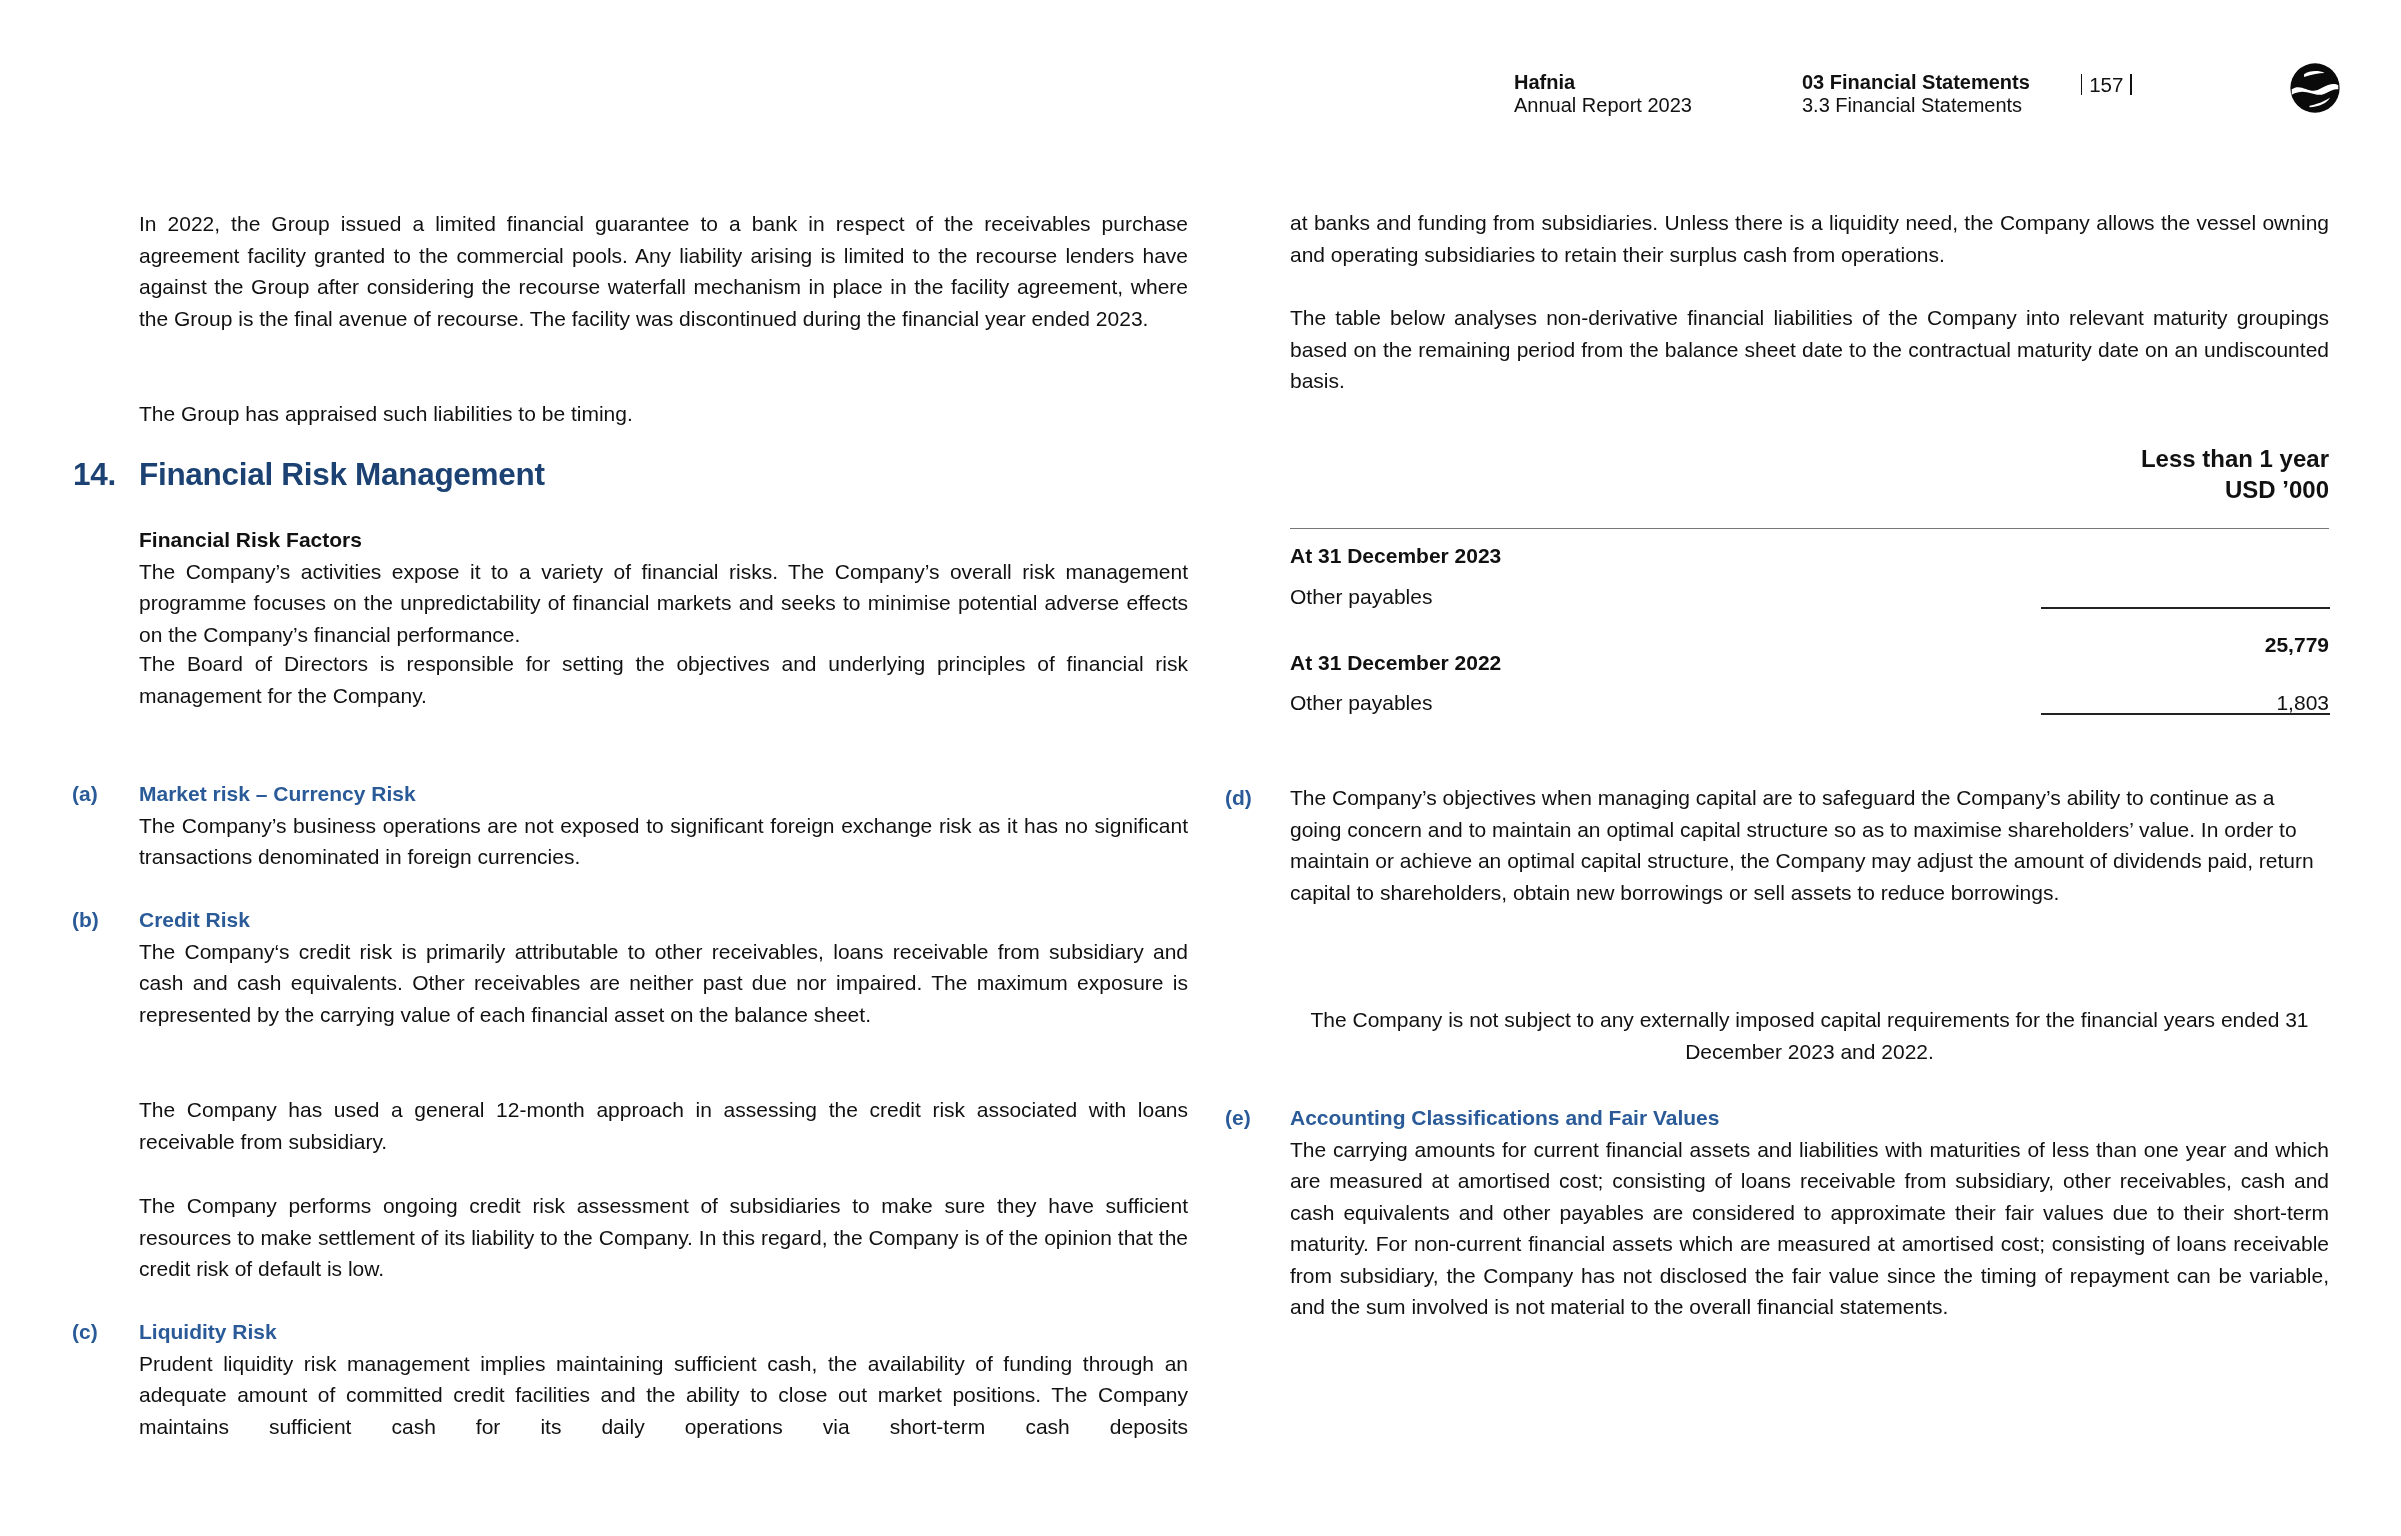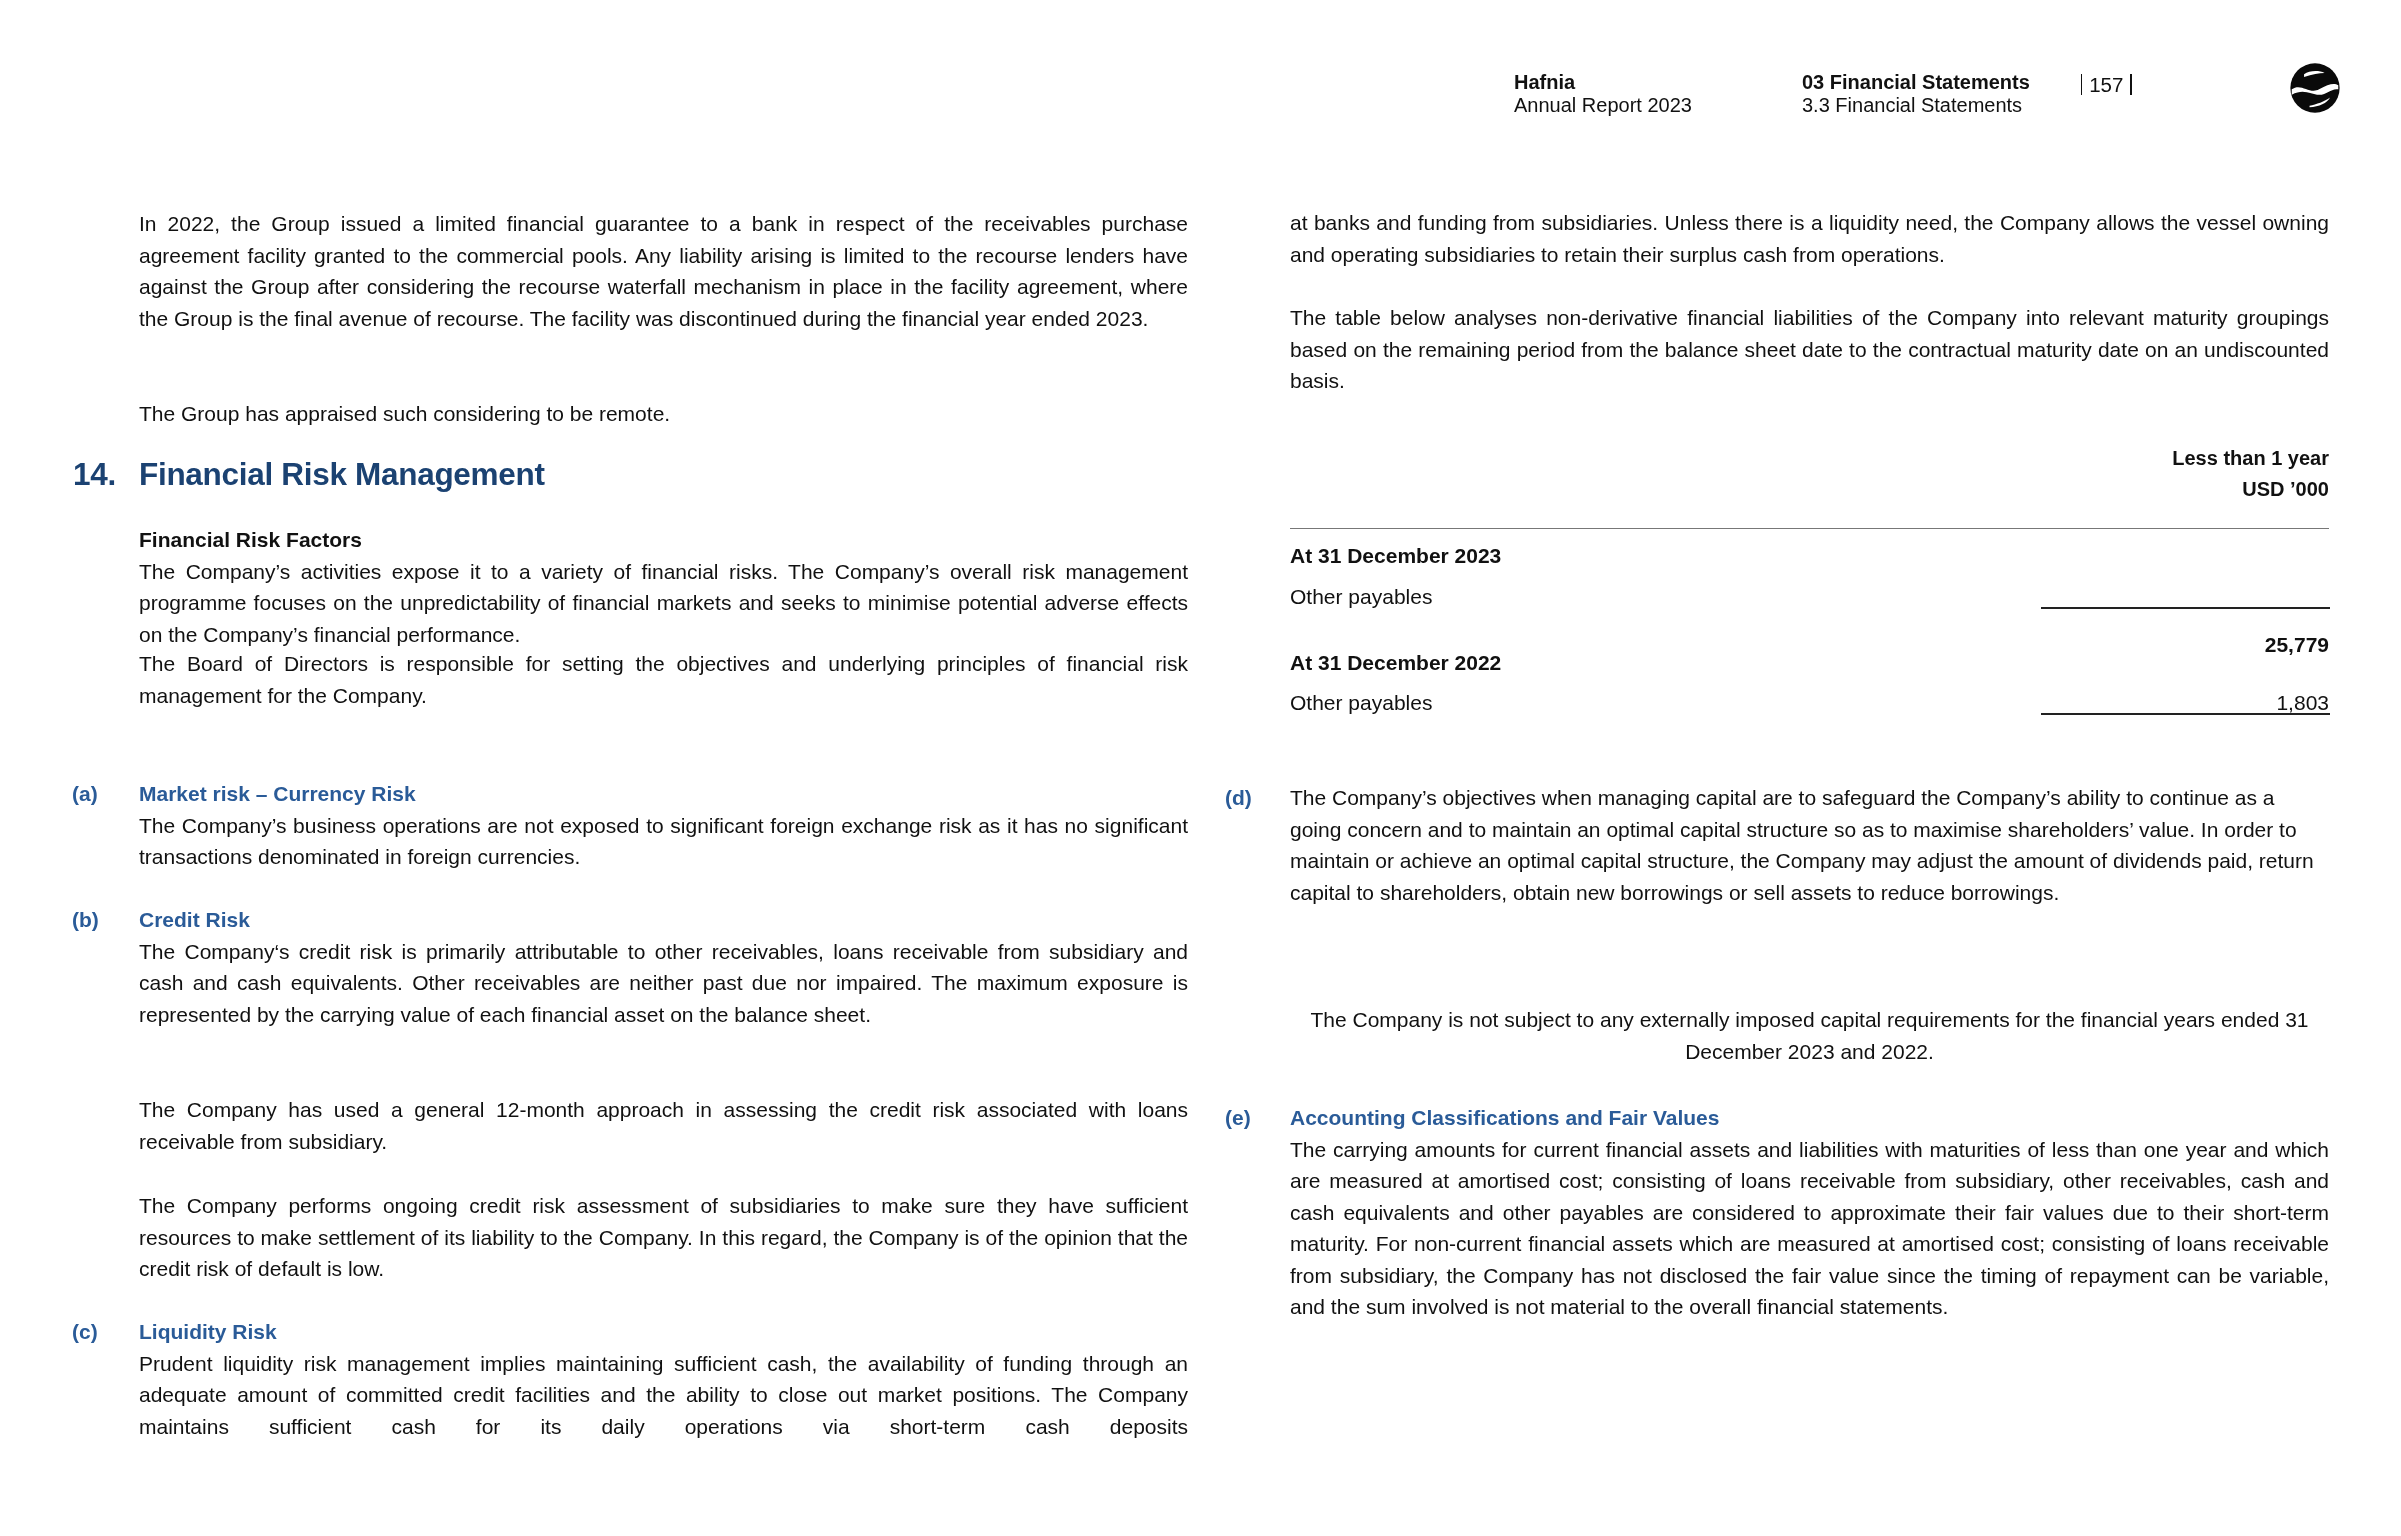--- a/index.html
+++ b/index.html
@@ -13,21 +13,21 @@
   .body { font-size: 21px; line-height: 31.5px; color: #111; text-align: justify; }
   .body p { margin: 0; }
   .lcol { left: 139px; width: 1049px; }
   .rcol { left: 1290px; width: 1039px; }
   .h1 { font-size: 31.5px; font-weight: bold; color: #1b4272; line-height: 38px; letter-spacing: -0.3px; }
   .h1num { left: 73px; }
   .h1txt { left: 139px; }
   .subhead { font-size: 21px; font-weight: bold; line-height: 31.5px; color: #111; }
   .sec-label { font-size: 21px; font-weight: bold; color: #2a5b98; line-height: 31.5px; }
   .sec-title { font-size: 21px; font-weight: bold; color: #2a5b98; line-height: 31.5px; }
-  .tbl-head { font-size: 20px; font-weight: bold; line-height: 31.5px; text-align: right; right: 72px; }
+  .tbl-head { font-size: 24px; font-weight: bold; line-height: 31.5px; text-align: right; right: 72px; }
   .rule { height: 1.4px; background: #777; }
   .uline { height: 2.1px; background: #222; }
   .row-label { font-size: 21px; line-height: 31.5px; }
   .row-label.bold { font-weight: bold; }
   .row-val { font-size: 21px; line-height: 31.5px; text-align: right; right: 72px; }
   .row-val.bold { font-weight: bold; margin-top: 48px; }
 </style>
 </head>
 <body>
 
@@ -50,21 +50,21 @@
     <path d="M4 40 C18 30, 30 48, 44 40 S66 30, 72 34 L72 40 C62 38, 56 48, 44 48 S22 38, 4 48 Z" fill="#ffffff"></path>
     <path d="M22 18 C30 12, 44 12, 52 16 C44 16, 34 18, 22 22 Z" fill="#ffffff"></path>
     <path d="M30 64 C40 62, 52 58, 60 52 C56 60, 44 66, 30 66 Z" fill="#ffffff"></path>
   </svg>
 </div>
 
 <div class="abs body lcol" style="top:208px;">
   <p>In 2022, the Group issued a limited financial guarantee to a bank in respect of the receivables purchase agreement facility granted to the commercial pools. Any liability arising is limited to the recourse lenders have against the Group after considering the recourse waterfall mechanism in place in the facility agreement, where the Group is the final avenue of recourse. The facility was discontinued during the financial year ended 2023.</p>
 </div>
 <div class="abs body lcol" style="top:398px;">
-  <p>The Group has appraised such considering to be remote.</p>
+  <p>The Group has appraised such liabilities to be timing.</p>
 </div>
 
 <div class="abs h1 h1num" style="top:455px;">14.</div>
 <div class="abs h1 h1txt" style="top:455px;">Financial Risk Management</div>
 
 <div class="abs lcol" style="top:524px;">
   <div class="subhead">Financial Risk Factors</div>
   <div class="body">
       <p>The Company’s activities expose it to a variety of financial risks. The Company’s overall risk management programme focuses on the unpredictability of financial markets and seeks to minimise potential adverse effects on the Company’s financial performance.</p>
     </div>

